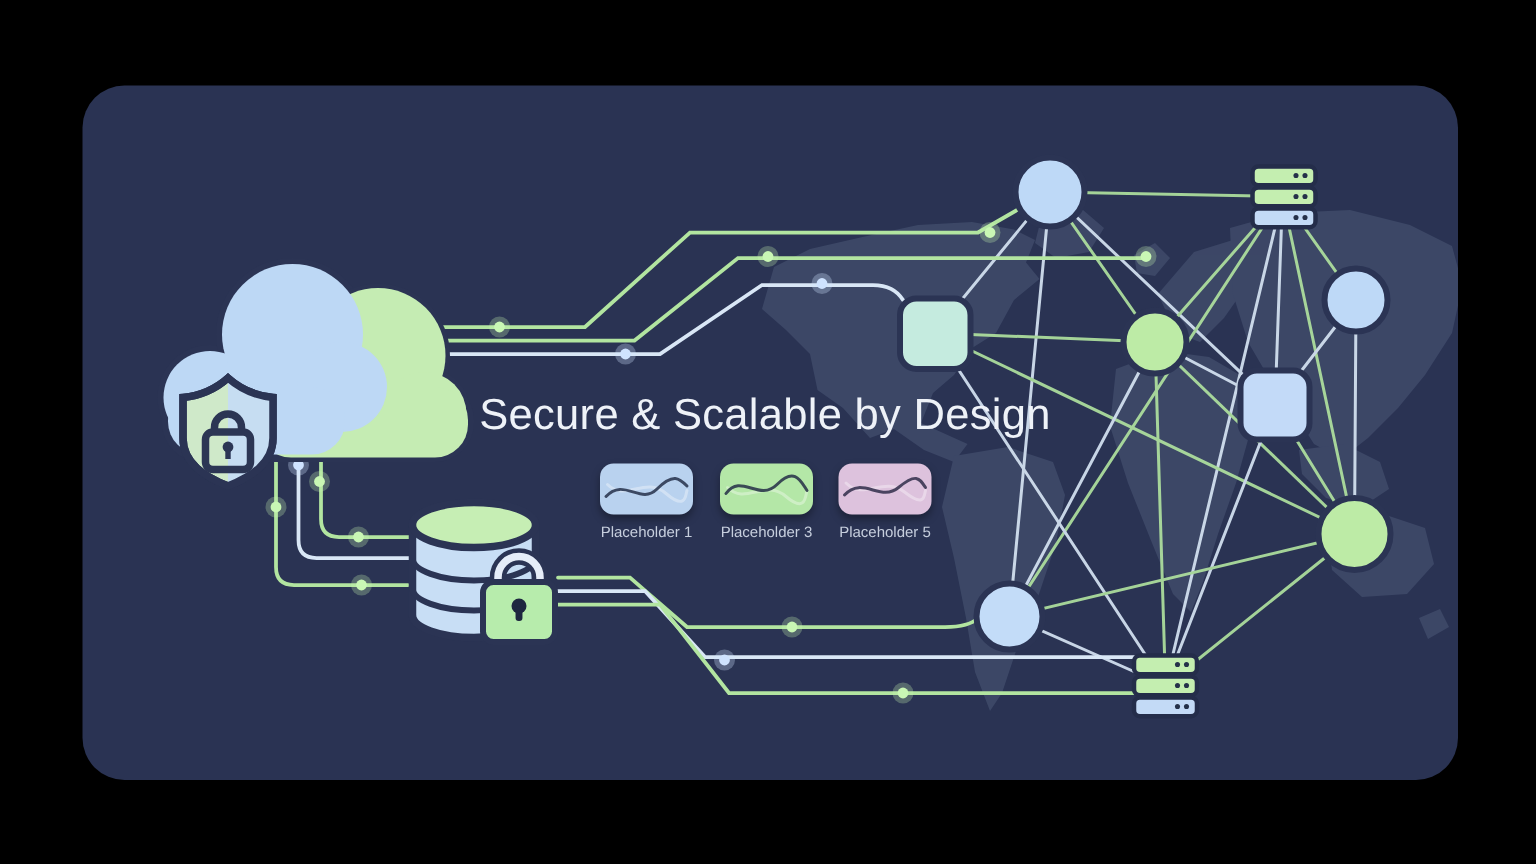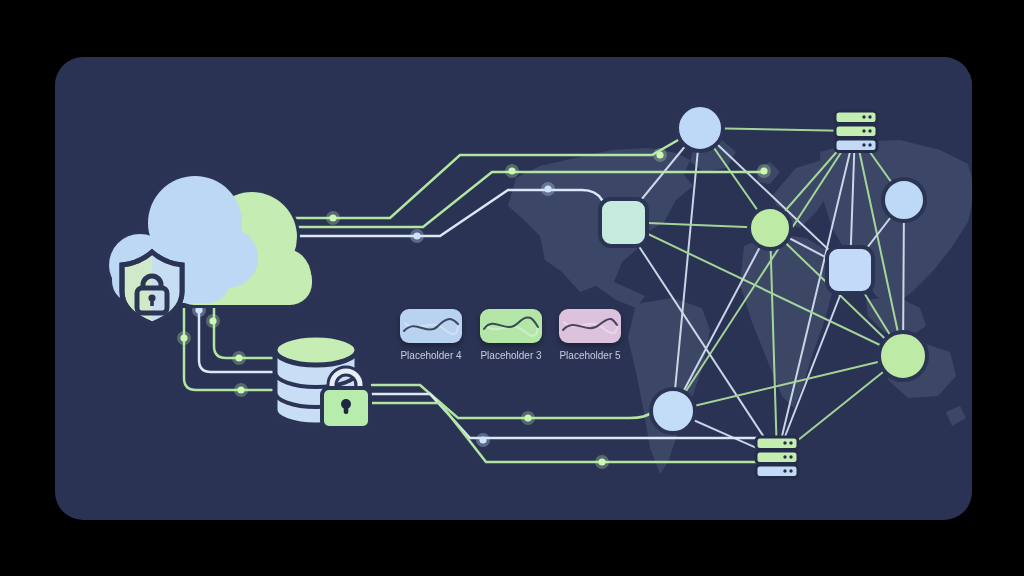--- a/index.html
+++ b/index.html
@@ -213,30 +213,31 @@
           <path d="M332,390 v-5 a14,14 0 0 1 28,0 v5" fill="none" stroke="#e6edf8" stroke-width="5"></path>
           <rect x="322" y="388" width="48" height="40" rx="7" fill="#b7ecac" stroke="#2b3454" stroke-width="4"></rect>
           <circle cx="346" cy="404" r="5" fill="#1e2740"></circle>
           <rect x="343.7" y="404" width="4.6" height="10" rx="2" fill="#1e2740"></rect>
         </g>
       </g>
 
     </g>
   </svg>
 
+  <div class="title">Secure &amp; Scalable by Design</div>
 
   <div class="cards">
     <div class="card-wrap" style="left:399px;top:309px;">
       <div class="card card-blue">
         <svg width="62" height="34">
           <path d="M5,14 C17,26 30,8 44,20 S57,20 58,18" fill="none" stroke="#ffffff" stroke-width="2" opacity="0.35" stroke-linecap="round"></path>
           <path d="M4,22 C16,9 27,28 38,17 S53,10 58,15" fill="none" stroke="#3c4963" stroke-width="2" stroke-linecap="round"></path>
         </svg>
       </div>
-      <div class="card-label">Placeholder 4</div>
+      <div class="card-label">Placeholder 1</div>
     </div>
     <div class="card-wrap" style="left:479px;top:309px;">
       <div class="card card-green">
         <svg width="62" height="34">
           <path d="M5,16 C17,28 30,10 44,22 S57,20 58,18" fill="none" stroke="#ffffff" stroke-width="2" opacity="0.35" stroke-linecap="round"></path>
           <path d="M4,20 C14,6 26,26 38,14 S54,12 58,18" fill="none" stroke="#3a4a55" stroke-width="2" stroke-linecap="round"></path>
         </svg>
       </div>
       <div class="card-label">Placeholder 3</div>
     </div>

